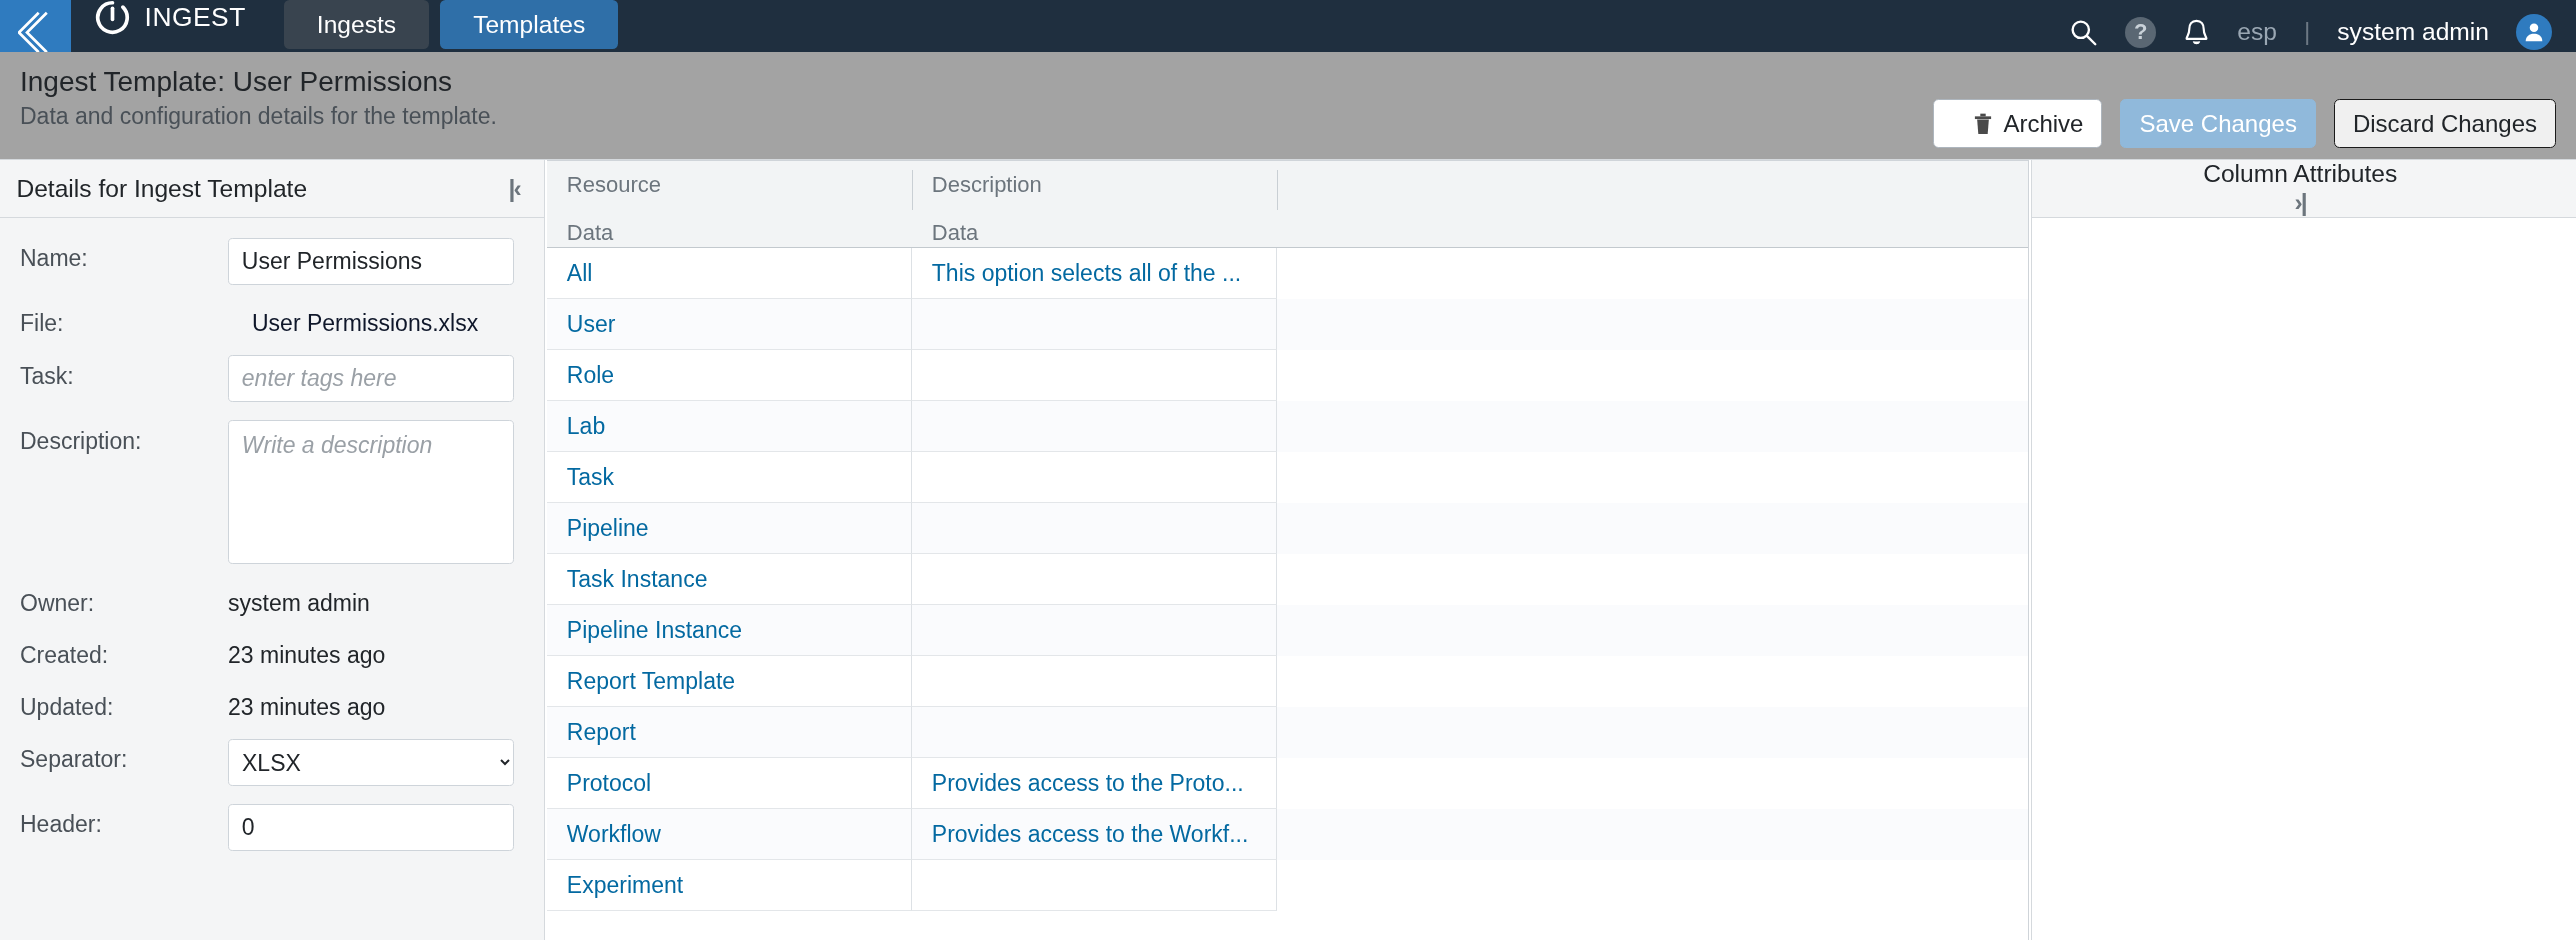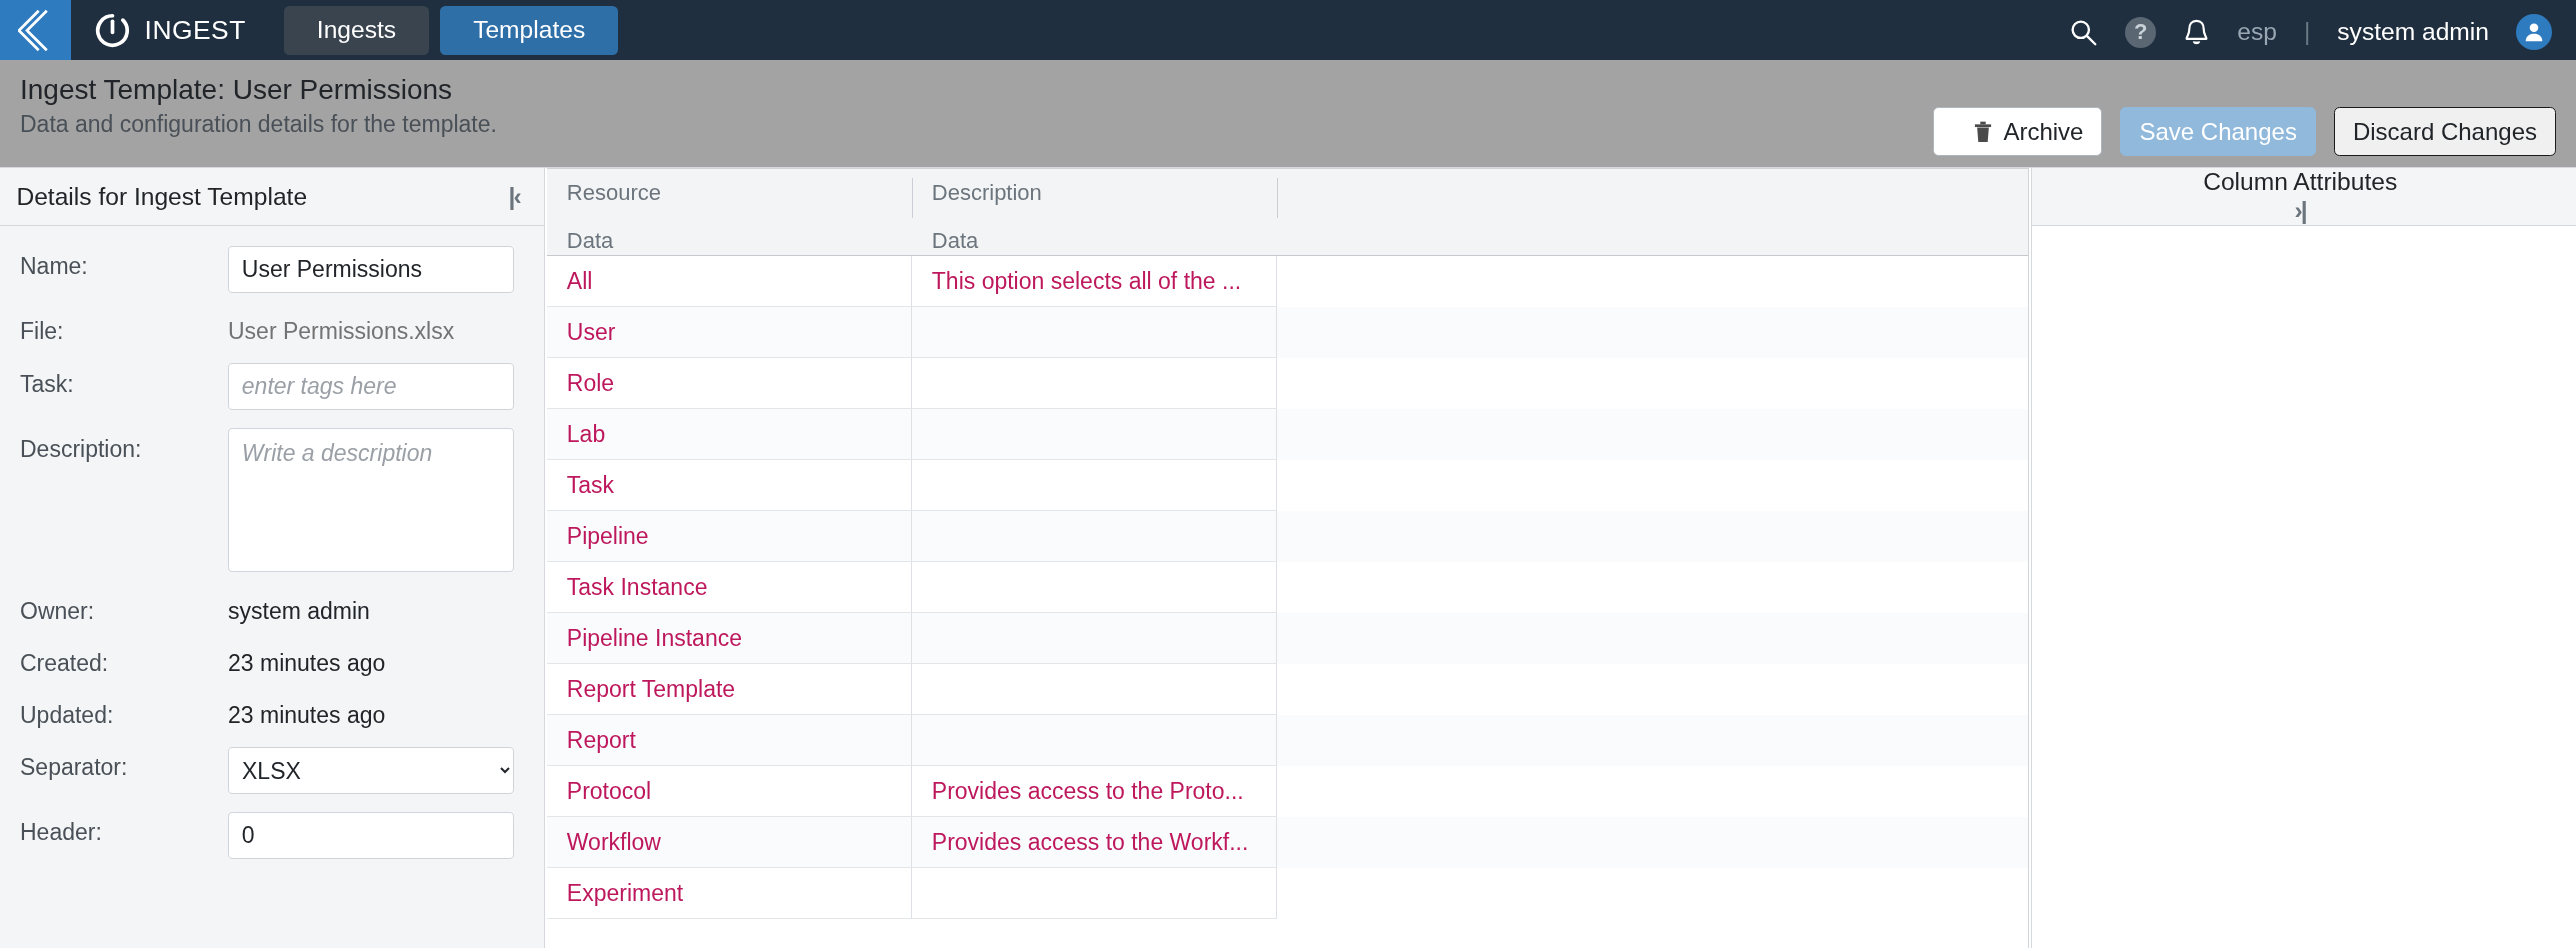--- a/index.html
+++ b/index.html
@@ -6,24 +6,24 @@
   html, body {
     width: 2576px;
     height: 952px;
     overflow: hidden;
     font-family: "Liberation Sans", sans-serif;
     background: #ffffff;
   }
 
   
   .topnav {
-    height: 60px;
+    height: 52px;
     background: #1f2f3f;
     display: flex;
-    align-items: center;
+    align-items: flex-start;
     position: relative;
   }
   .back-btn {
     width: 71px;
     height: 64px;
     background: #2f7bbf;
     display: flex;
     align-items: center;
     justify-content: center;
     flex: 0 0 71px;
@@ -216,21 +216,21 @@
     flex: 0 0 208px;
     font-size: 23px;
     color: #495057;
     padding-top: 7.3px;
   }
   .fval {
     font-size: 23px;
     color: #212529;
     padding-top: 7.3px;
   }
-  .fval.link { color: #737373; cursor: pointer; }
+  .fval.link { color: #0f172a; cursor: pointer; margin-left: 24px; }
   .finput {
     width: 286px;
     height: 47px;
     border: 0.9px solid #ced4da;
     border-radius: 4.6px;
     background: #ffffff;
     font-size: 23px;
     color: #212529;
     padding: 0 12.8px;
     font-family: "Liberation Sans", sans-serif;
@@ -308,21 +308,21 @@
 
   .grid-rows { position: relative; }
   .grow {
     display: flex;
     height: 51px;
     background: #ffffff;
   }
   .grow.alt { background: #fafbfd; }
   .gcell {
     font-size: 23px;
-    color: #be185d;
+    color: #0369a1;
     display: flex;
     align-items: center;
     padding-left: 20px;
     border-bottom: 0.9px solid #e3e6e9;
     border-right: 0.9px solid #dde1e5;
     overflow: hidden;
     white-space: nowrap;
   }
   .gcell.c1 { width: 365px; flex: 0 0 365px; }
   .gcell.c2 { width: 365px; flex: 0 0 365px; }

